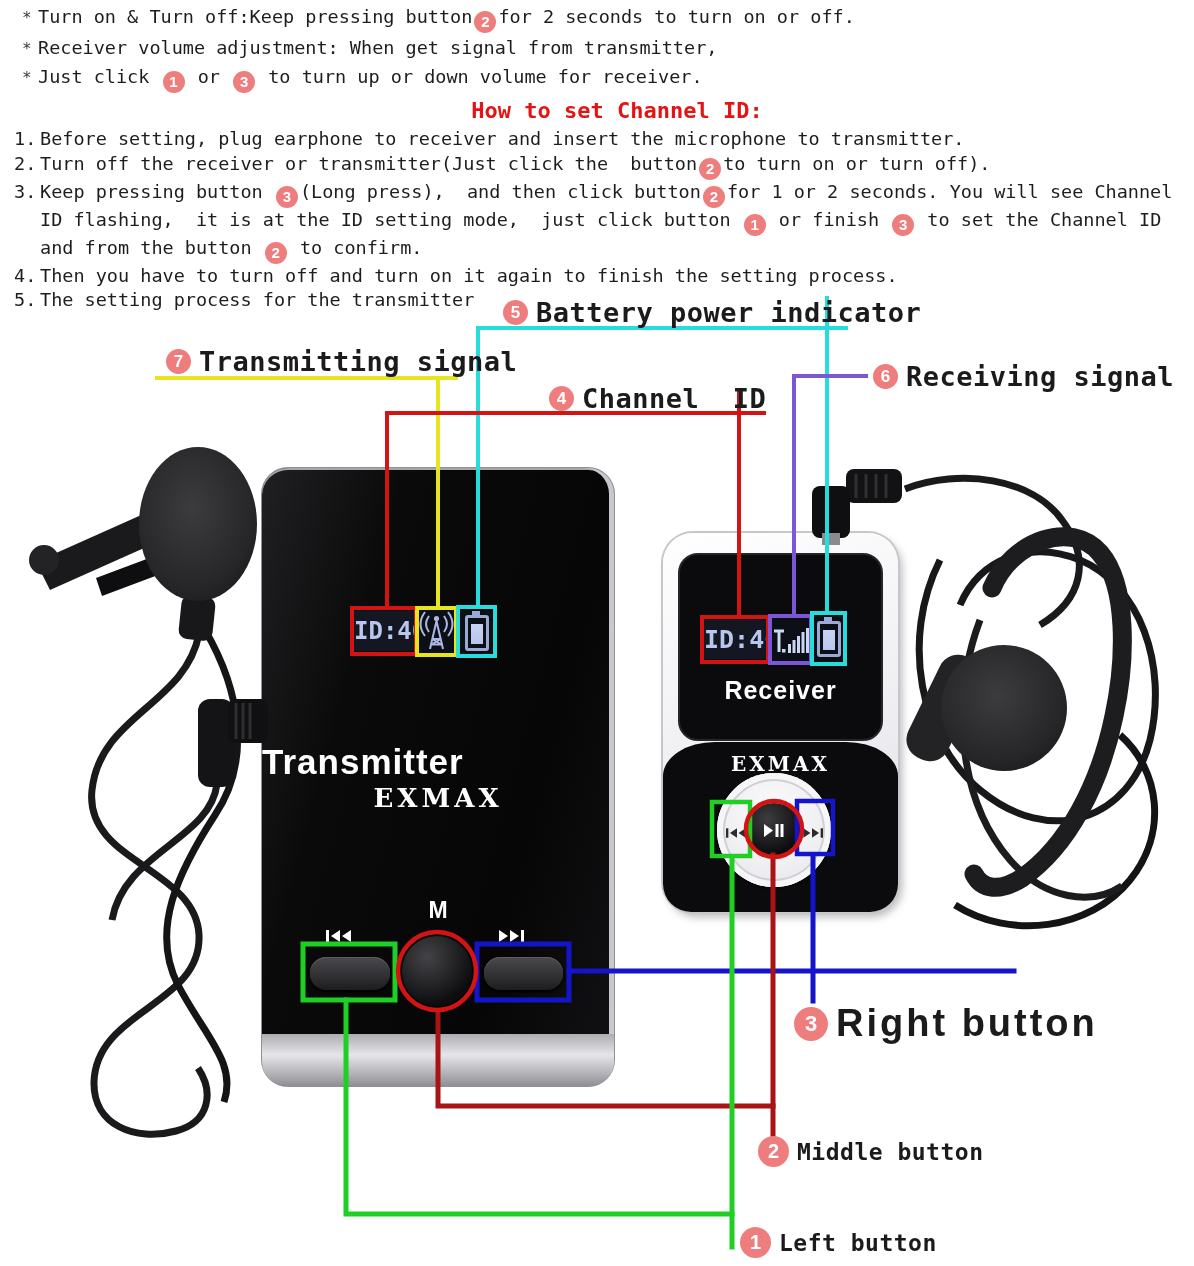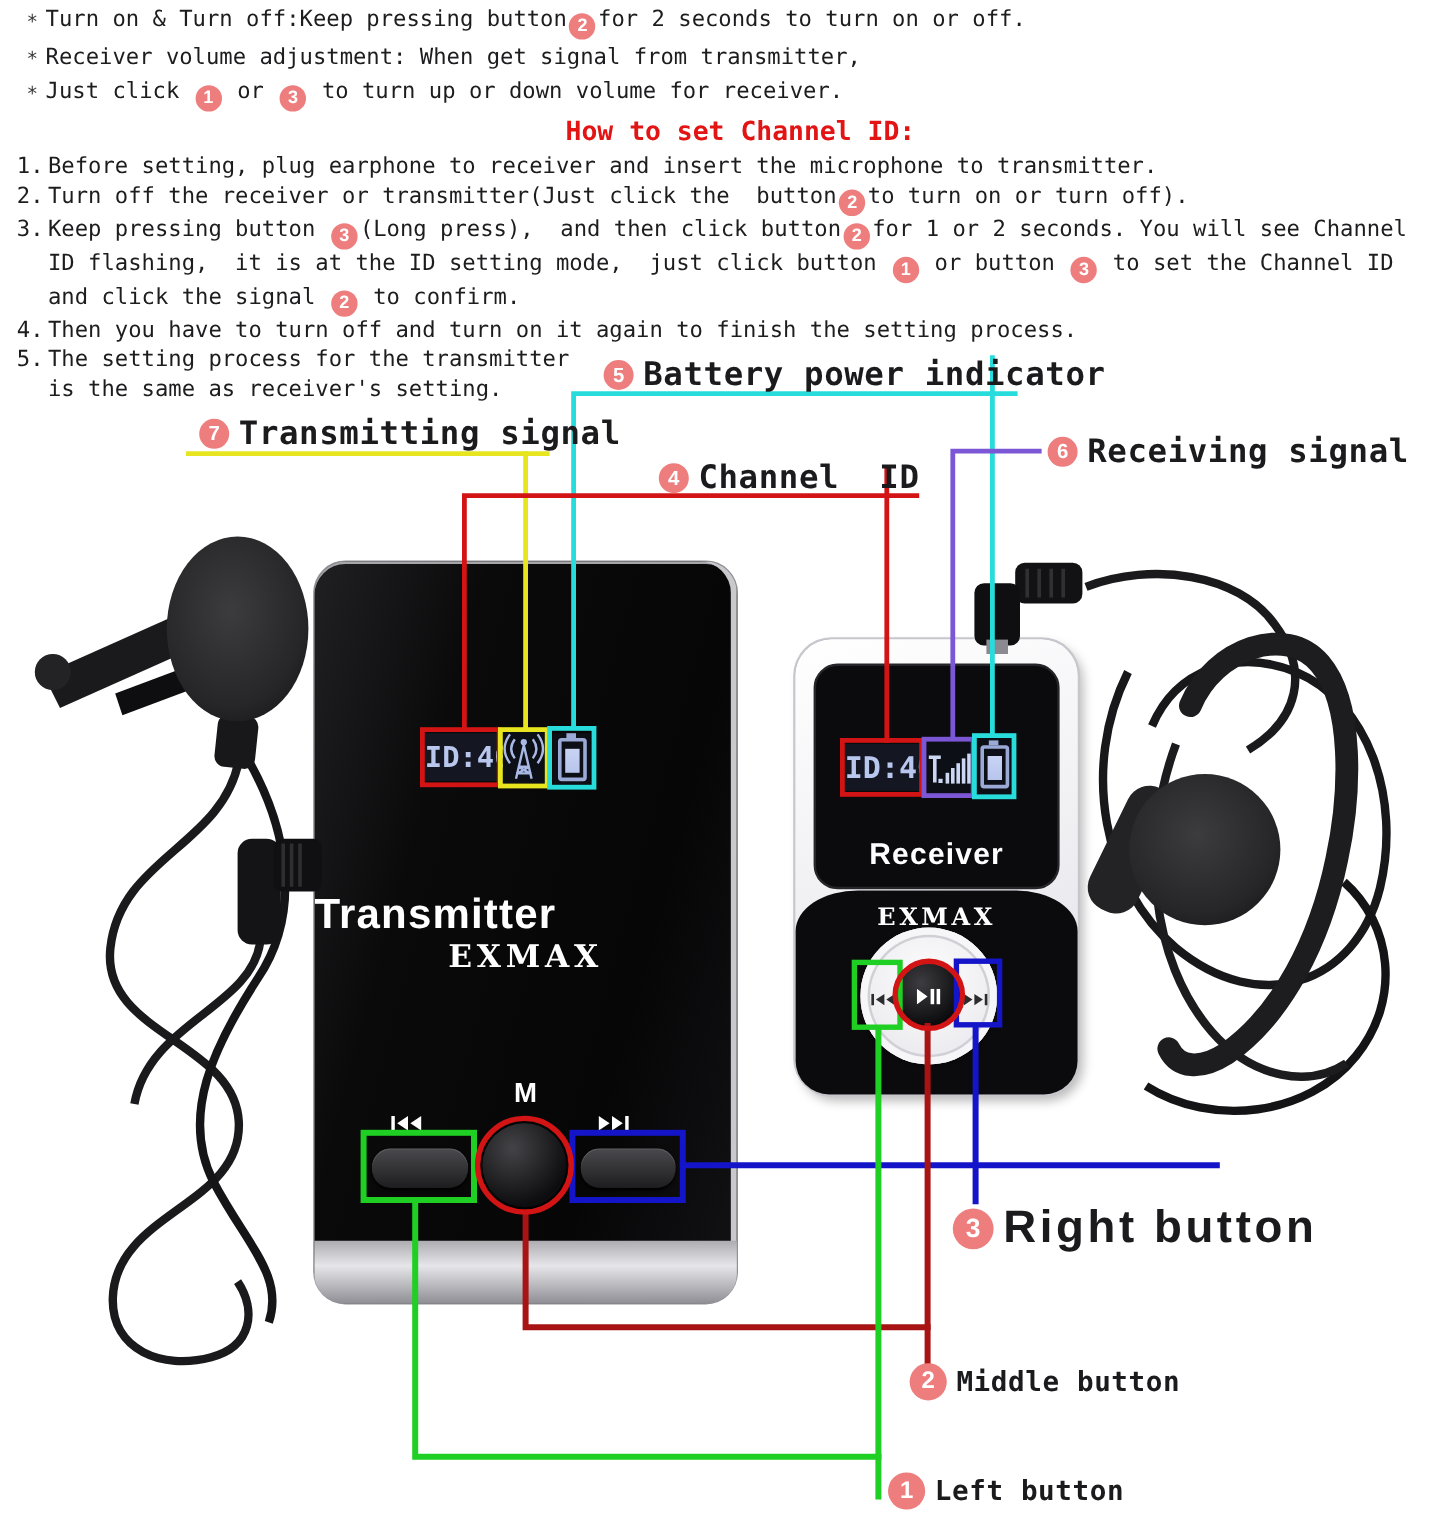--- a/index.html
+++ b/index.html
@@ -61,21 +61,21 @@
   #receiver{left:663px;top:533px;width:235px;height:379px;border-radius:30px;
     background:linear-gradient(160deg,#ffffff,#ededf1 60%,#dcdce2);
     box-shadow:0 0 0 2px #c6c6cc, 4px 5px 9px rgba(0,0,0,.28);}
   .r-screen{position:absolute;left:15px;top:20px;width:205px;height:188px;border-radius:20px;
     background:#0b0b0e;border:2px solid #26262a;box-sizing:border-box;}
   .r-lcd-id{position:absolute;left:41px;top:87px;width:62px;height:39px;background:#141722;
     color:#b9c7ef;font:bold 25px/39px "DejaVu Sans Mono",monospace;text-align:center;}
   .r-lcd-sig{position:absolute;left:108px;top:85px;width:39px;height:45px;background:#0d0f16;}
   .r-lcd-bat{position:absolute;left:150px;top:82px;width:31px;height:48px;background:#0d0f16;
     display:flex;align-items:center;justify-content:center;}
-  .r-name{position:absolute;left:0;right:0;top:166px;text-align:center;color:#fff;
+  .r-name{position:absolute;left:0;right:0;top:144px;text-align:center;color:#fff;
     font:800 25px/26px "Liberation Sans",sans-serif;letter-spacing:1px;}
   .r-band{position:absolute;left:0;right:0;top:209px;height:170px;background:#0b0b0d;
     border-radius:52px 52px 28px 28px / 34px 34px 28px 28px;}
   .r-brand{position:absolute;left:0;right:0;top:220px;text-align:center;color:#fff;
     font:bold 20px/22px "DejaVu Serif",serif;letter-spacing:3px;}
   .r-wheel{position:absolute;left:54px;top:240px;width:114px;height:114px;border-radius:50%;
     background:radial-gradient(circle at 50% 38%, #fdfdfd, #ececf0 68%, #d9d9df);
     box-shadow:inset 0 0 0 6px #f6f6f8, inset 0 0 0 8px #cfcfd5, 0 1px 3px rgba(0,0,0,.4);}
   .r-center{position:absolute;left:30px;top:30px;width:54px;height:54px;border-radius:50%;
     background:radial-gradient(circle at 38% 30%, #3d3d41, #0b0b0d 72%);
@@ -110,31 +110,30 @@
       <span class="s-num">1.</span>
       <div class="line"><span>Before setting, plug earphone to receiver and insert the microphone to transmitter.</span></div>
     </div>
     <div class="s-row">
       <span class="s-num">2.</span>
       <div class="line"><span>Turn off the receiver or transmitter(Just click the  button</span><span class="badge">2</span><span>to turn on or turn off).</span></div>
     </div>
     <div class="s-row">
       <span class="s-num">3.</span>
       <div class="line"><span>Keep pressing button </span><span class="badge">3</span><span>(Long press),  and then click button</span><span class="badge">2</span><span>for 1 or 2 seconds. You will see Channel</span></div>
-      <div class="line"><span>ID flashing,  it is at the ID setting mode,  just click button </span><span class="badge">1</span><span> or button </span><span class="badge">3</span><span> to set the Channel ID</span></div>
-      <div class="line"><span>and click the signal </span><span class="badge">2</span><span> to confirm.</span></div>
+      <div class="line"><span>ID flashing,  it is at the ID setting mode,  just click button </span><span class="badge">1</span><span> or finish </span><span class="badge">3</span><span> to set the Channel ID</span></div>
+      <div class="line"><span>and from the button </span><span class="badge">2</span><span> to confirm.</span></div>
     </div>
     <div class="s-row">
       <span class="s-num">4.</span>
       <div class="line"><span>Then you have to turn off and turn on it again to finish the setting process.</span></div>
     </div>
     <div class="s-row">
       <span class="s-num">5.</span>
       <div class="line"><span>The setting process for the transmitter</span></div>
-      <div class="line"><span>is the same as receiver's setting.</span></div>
     </div>
   </section>
 
   <div class="device" id="transmitter">
     <div class="t-lcd-id">ID:40</div>
     <div class="t-lcd-ant">
       <svg width="35" height="43" viewBox="0 0 35 43">
         <g stroke="#a9b8e4" stroke-width="2" fill="none">
           <path d="M17.5,11 L11,39 M17.5,11 L24,39 M12.5,29 h10 M11,34.5 h13 M13,29 L22.5,34.5 M22,29 L12.5,34.5"></path>
           <path d="M10,6 Q4,14 10,22"></path>

